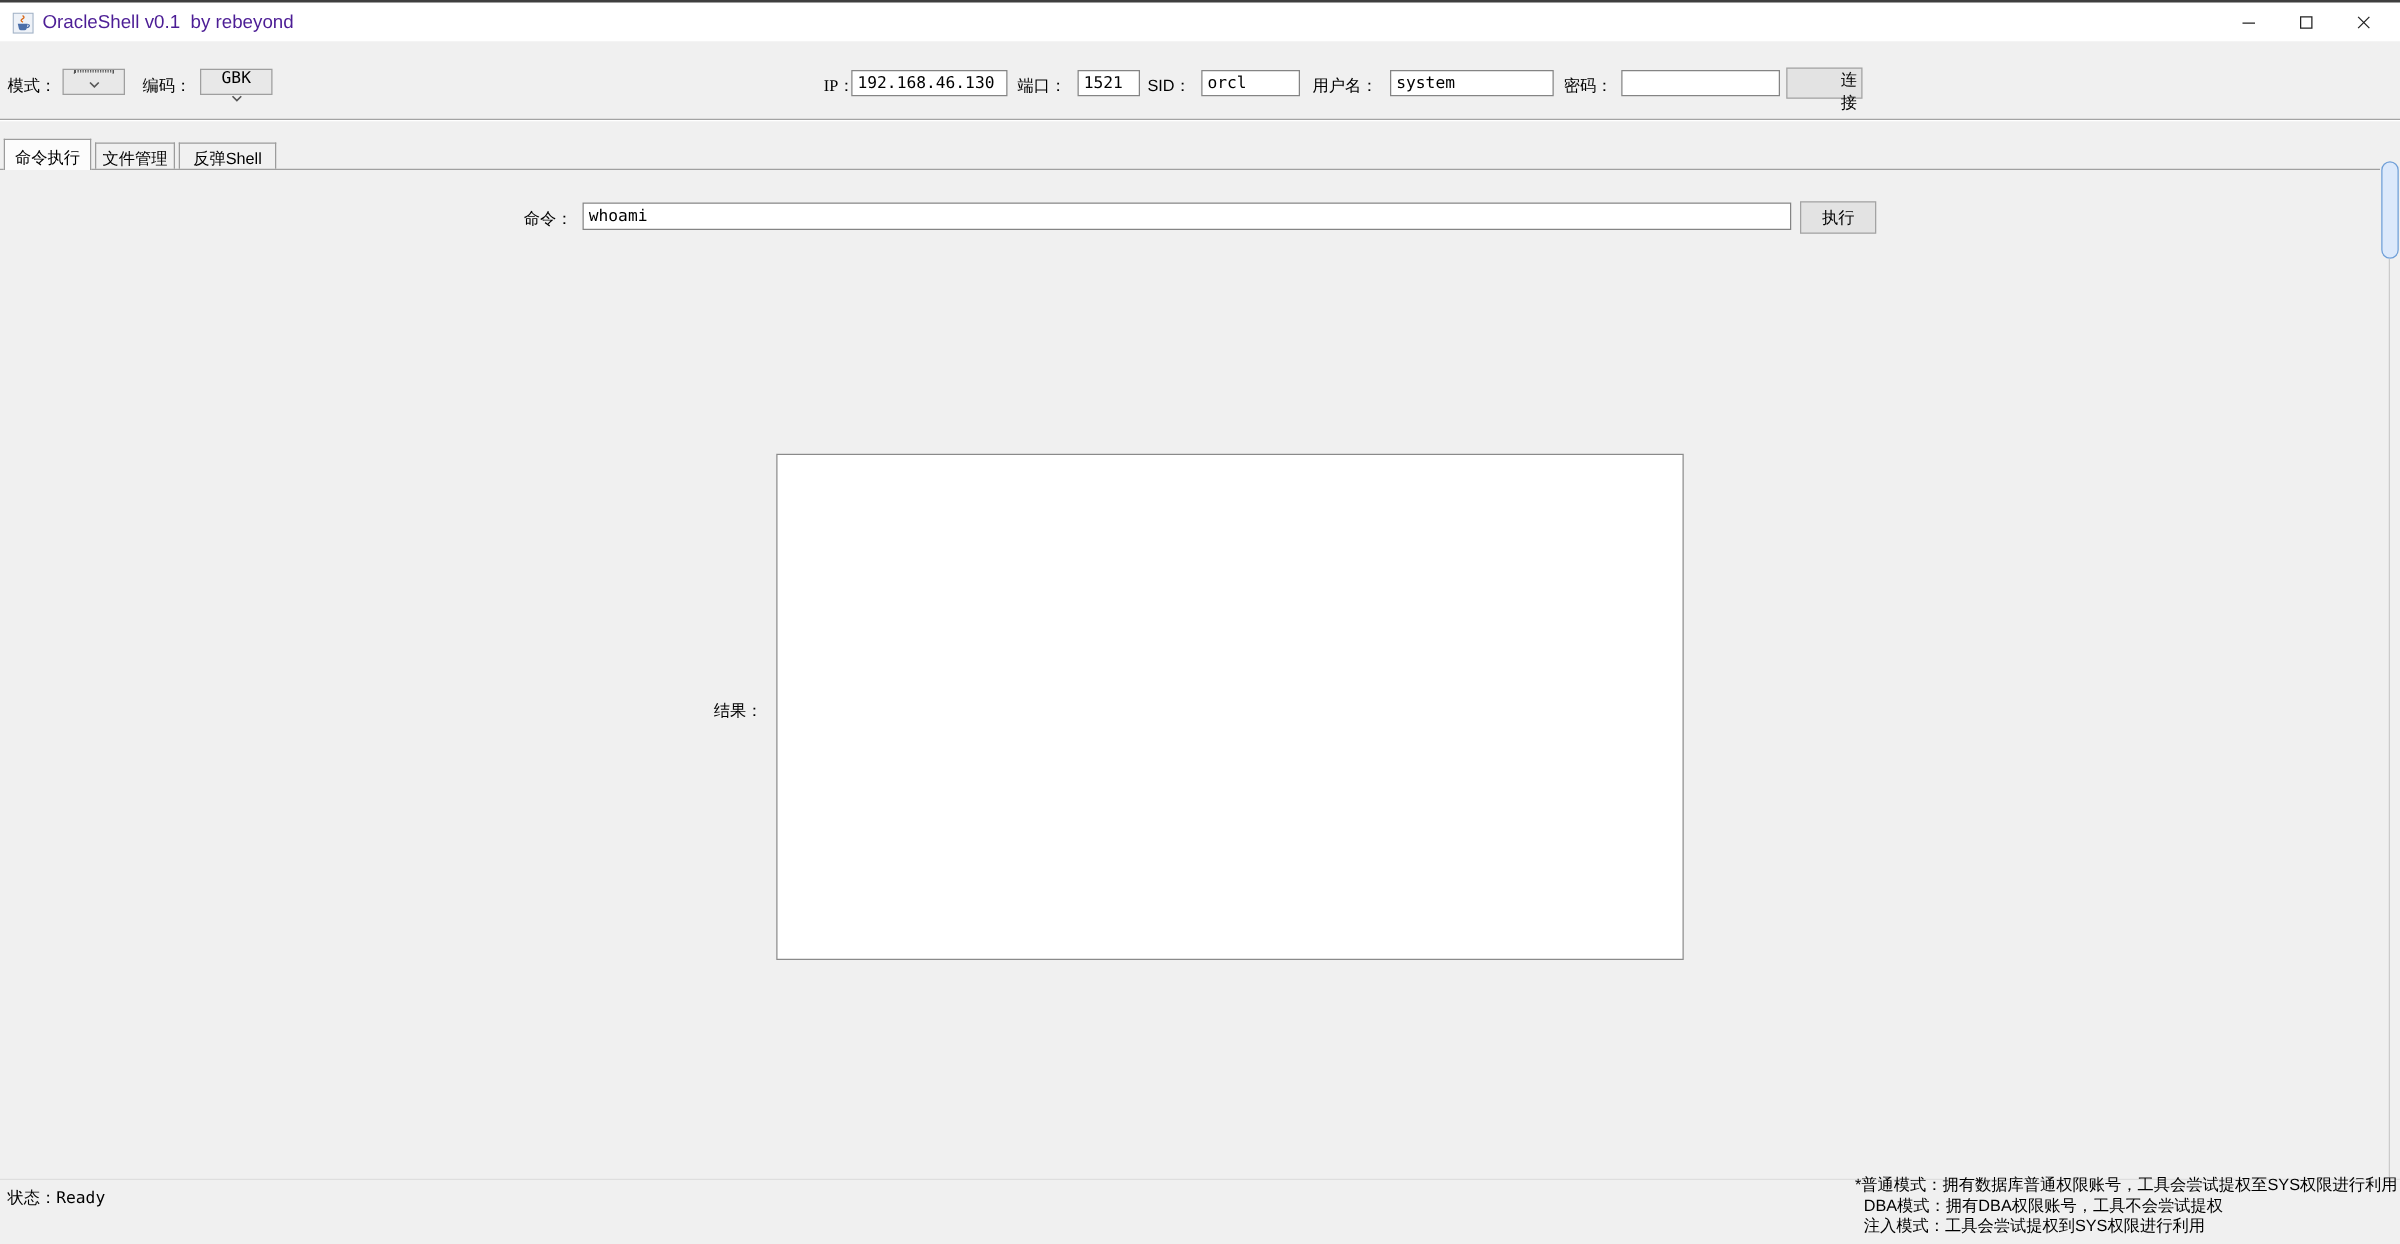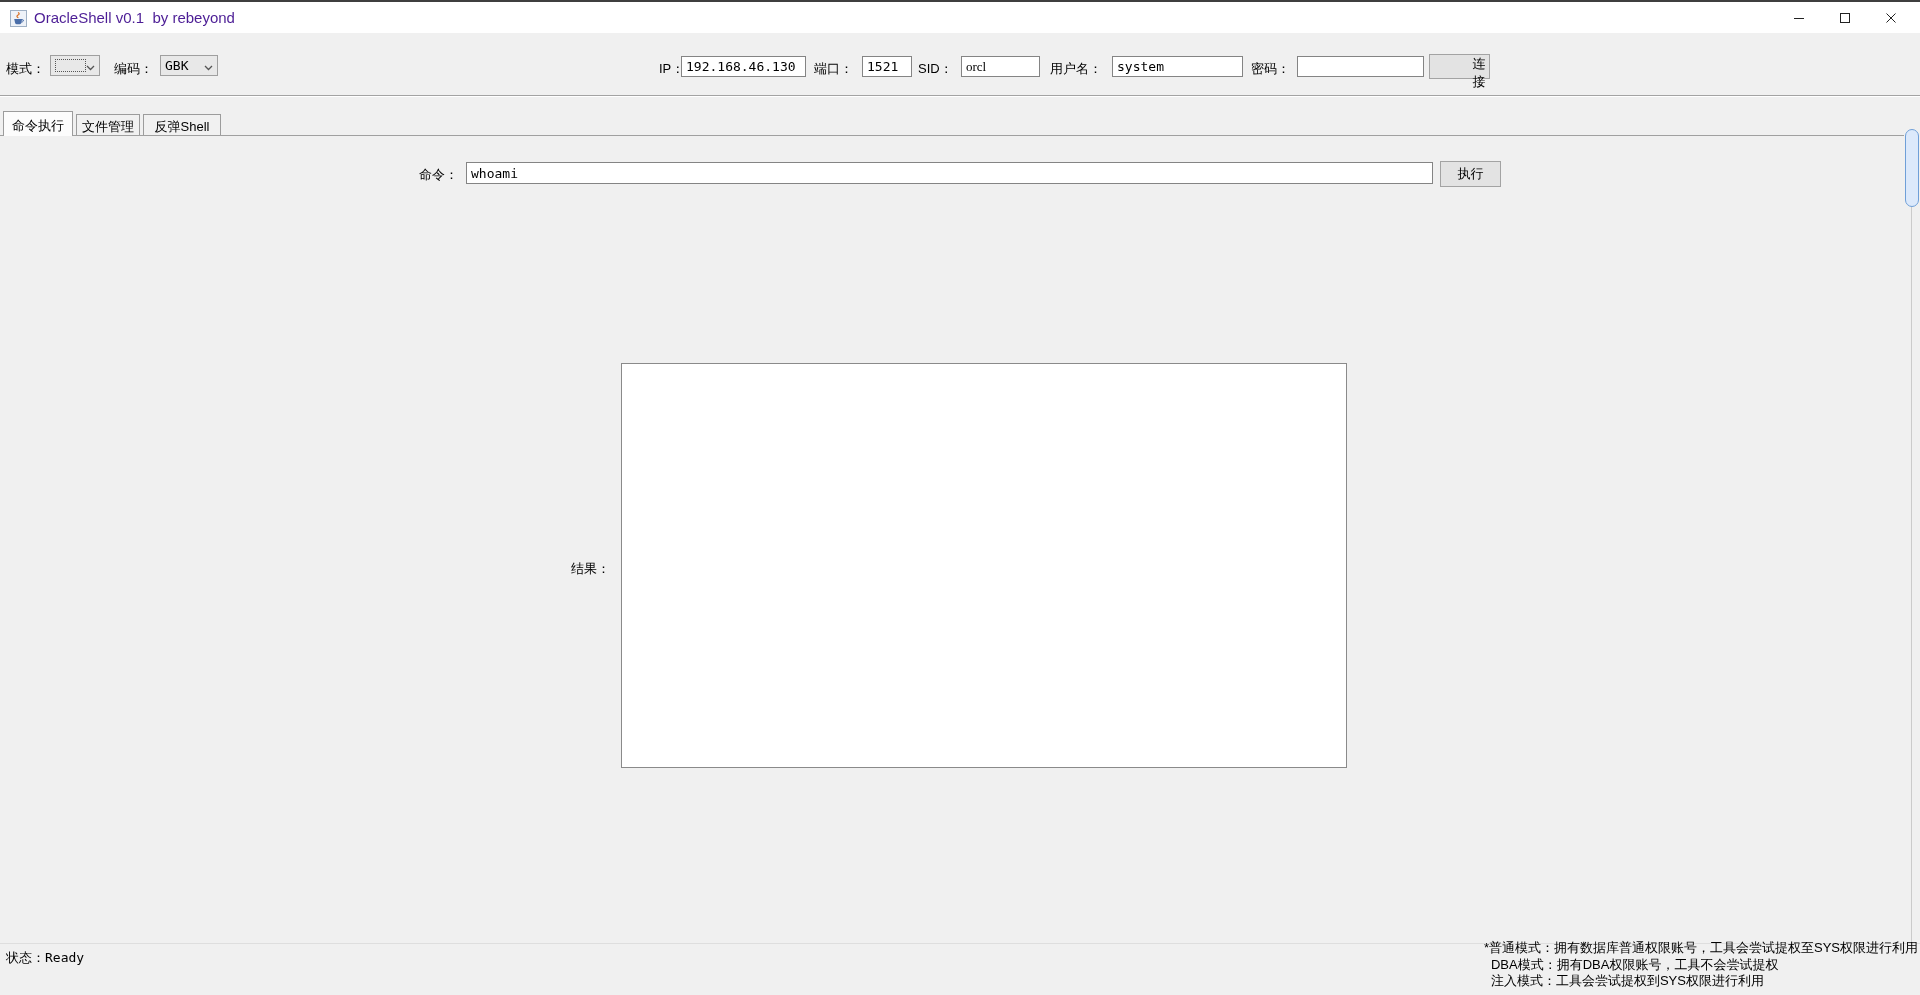--- a/index.html
+++ b/index.html
@@ -42,20 +42,21 @@
     background:#e3e3e3; border:1px solid #a3a3a3;
     font-size:13px; text-align:center;
     font-family:"Liberation Sans",sans-serif;
     padding:0; cursor:default;
   }
   .combo {
     position:absolute; height:21px;
     background:#e8e8e8; border:1px solid #9f9f9f;
     display:flex; align-items:center; justify-content:space-between;
     padding:0 4px;
+    flex-direction:column;
   }
   .combo-value {
     font-family:"DejaVu Sans Mono","Liberation Mono",monospace;
     font-size:13px; line-height:13px;
   }
   .focus-dotted { width:32px; height:13px; border:1px dotted #555; display:inline-block; }
   .sep1 { position:absolute; top:95px; left:0; width:1920px; height:1px; background:#a3a3a3; }
   .sep2 { position:absolute; top:96px; left:0; width:1920px; height:1px; background:#ffffff; }
 
   
@@ -147,28 +148,28 @@
 <span class="label" style="left:114px; top:60px;">编码：</span>
 <div class="combo" style="left:160px; top:55px; width:58px;">
   <span class="combo-value">GBK</span>
   <span>
     <svg width="9" height="6" viewBox="0 0 9 6">
         <path d="M1 1 L4.5 4.5 L8 1" stroke="#555" stroke-width="1.3" fill="none"></path>
       </svg>
   </span>
 </div>
 
-<span class="label" style="left:659px; top:60px;">IP：</span>
+<span class="label" style="left:659px; top:60px;font-family:Liberation Serif, serif;">IP：</span>
 <input class="field" style="left: 681px; top: 56px; width: 125px;" value="192.168.46.130">
 
 <span class="label" style="left:814px; top:60px;">端口：</span>
 <input class="field" style="left: 862px; top: 56px; width: 50px;" value="1521">
 
 <span class="label" style="left:918px; top:60px;">SID：</span>
-<input class="field" style="left: 961px; top: 56px; width: 79px; font-family: Liberation Serif, serif;" value="orcl">
+<input class="field" style="left: 961px; top: 56px; width: 79px;" value="orcl">
 
 <span class="label" style="left:1050px; top:60px;">用户名：</span>
 <input class="field" style="left: 1112px; top: 56px; width: 131px;" value="system">
 
 <span class="label" style="left:1251px; top:60px;">密码：</span>
 <input class="field" style="left: 1297px; top: 56px; width: 127px;" value="">
 
 <button class="btn" style="left:1429px; top:54px; width:61px; height:25px;padding-left:39px;">连接</button>
 
 <div class="sep1"></div>

